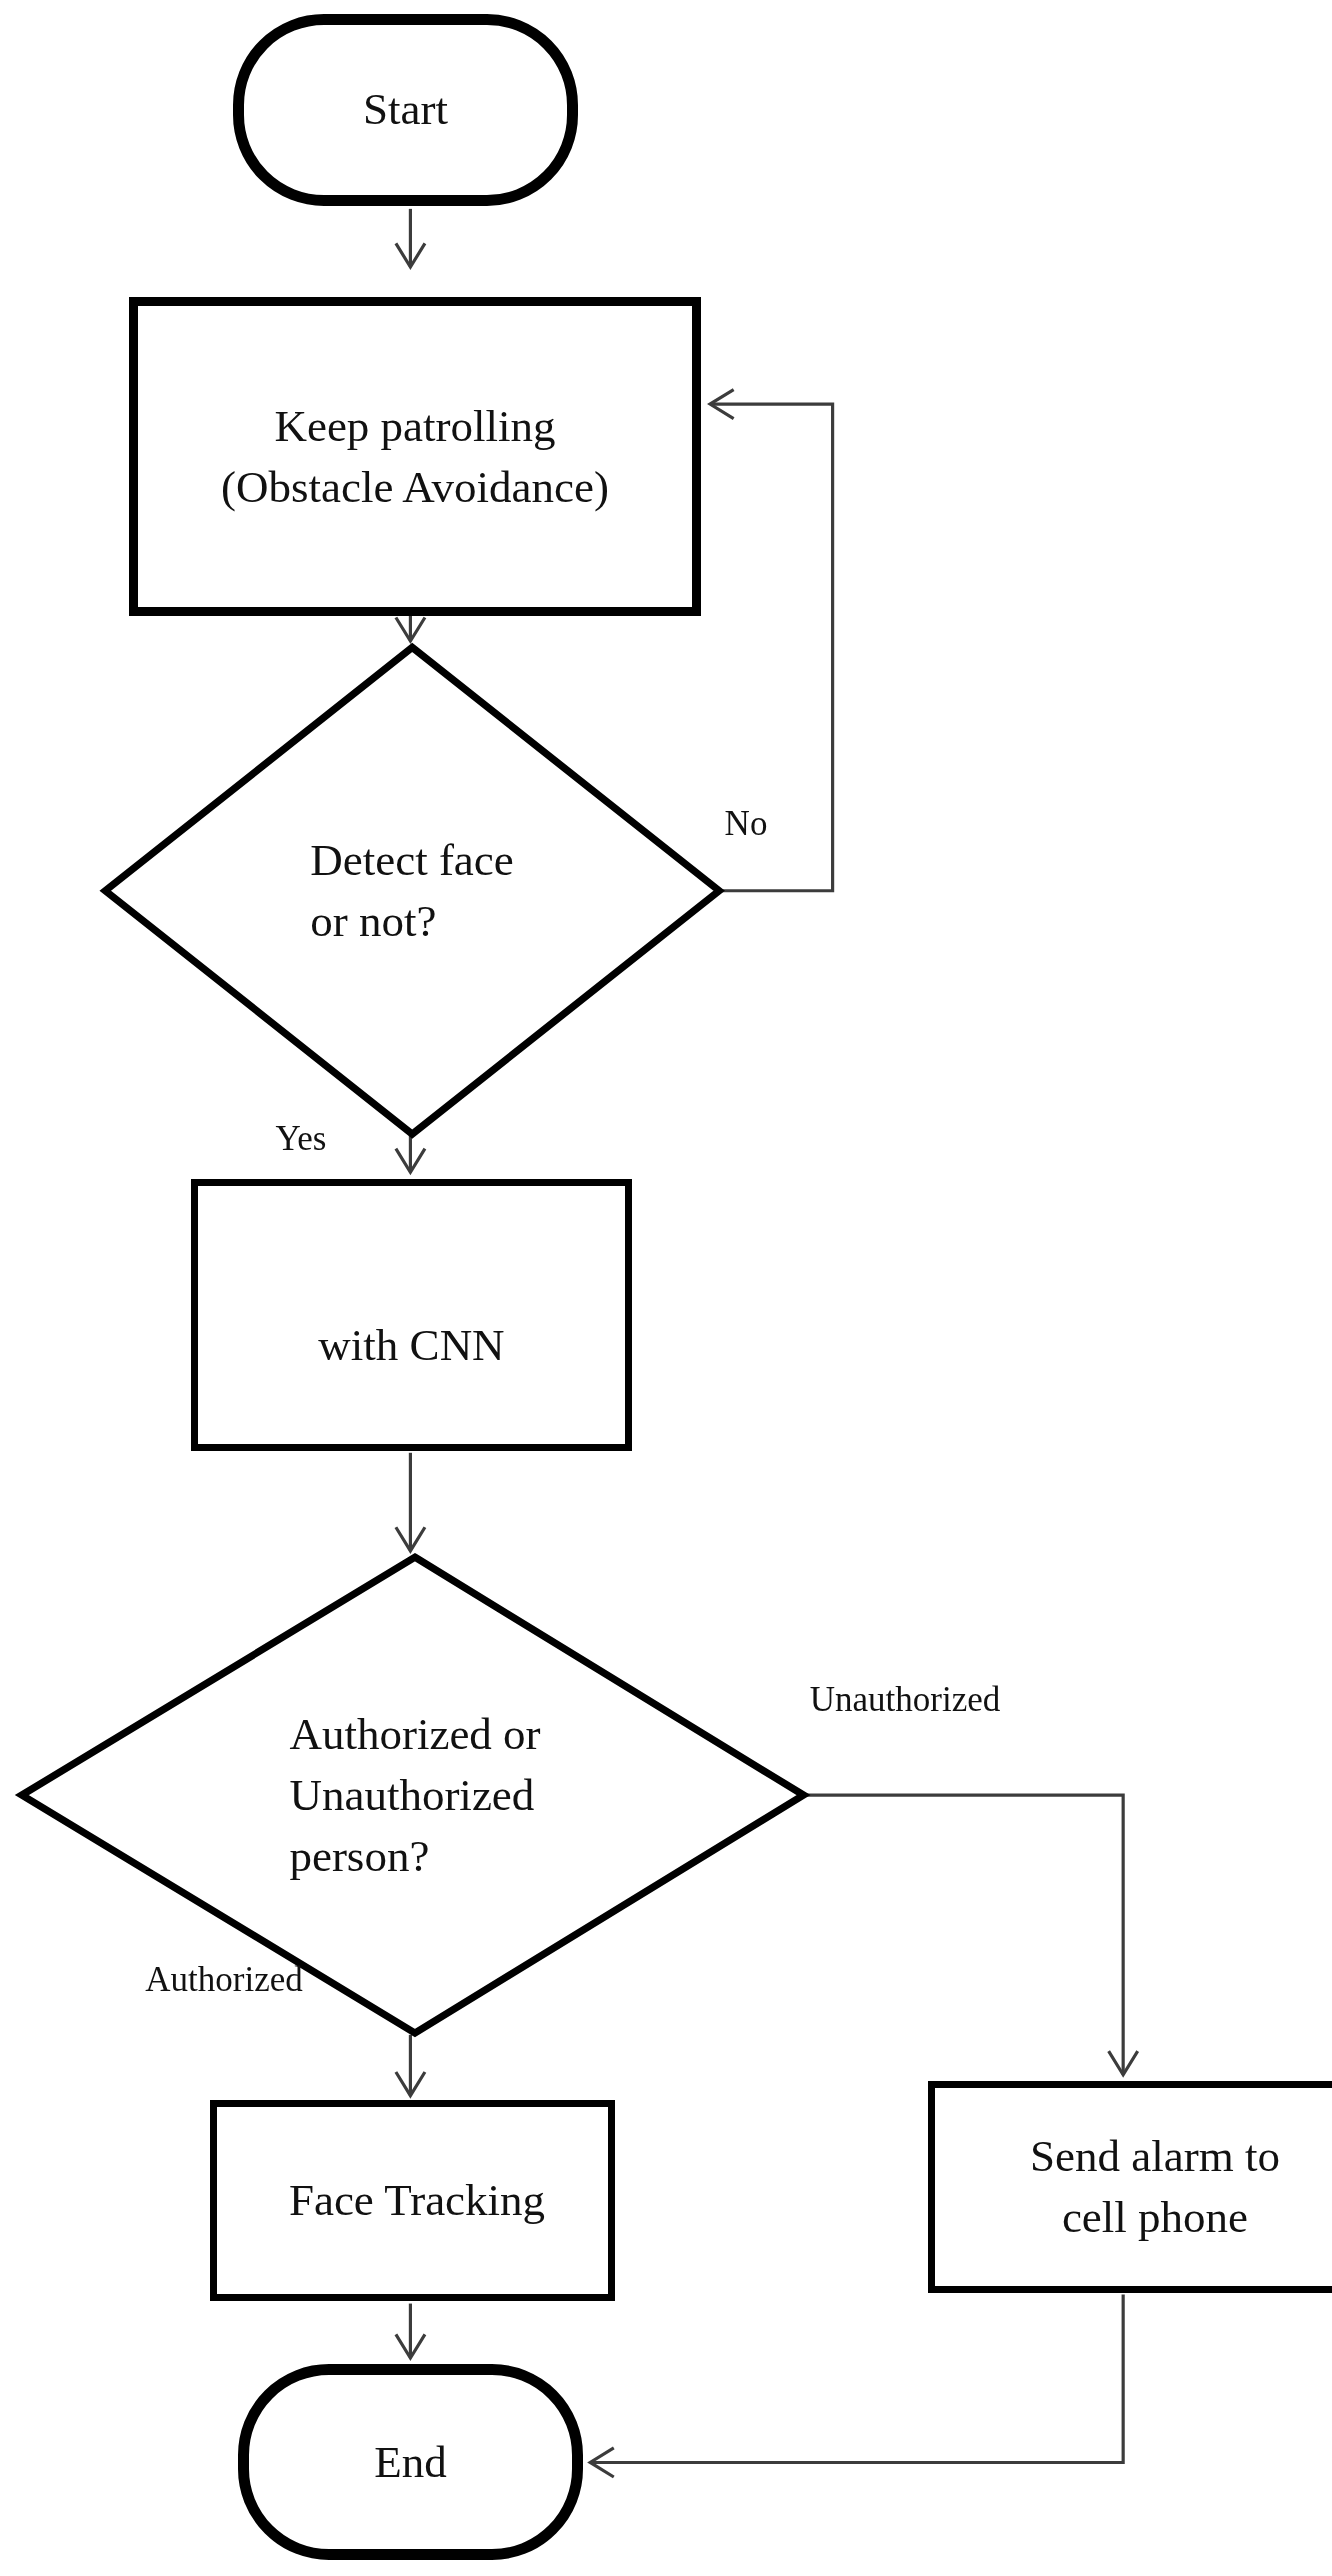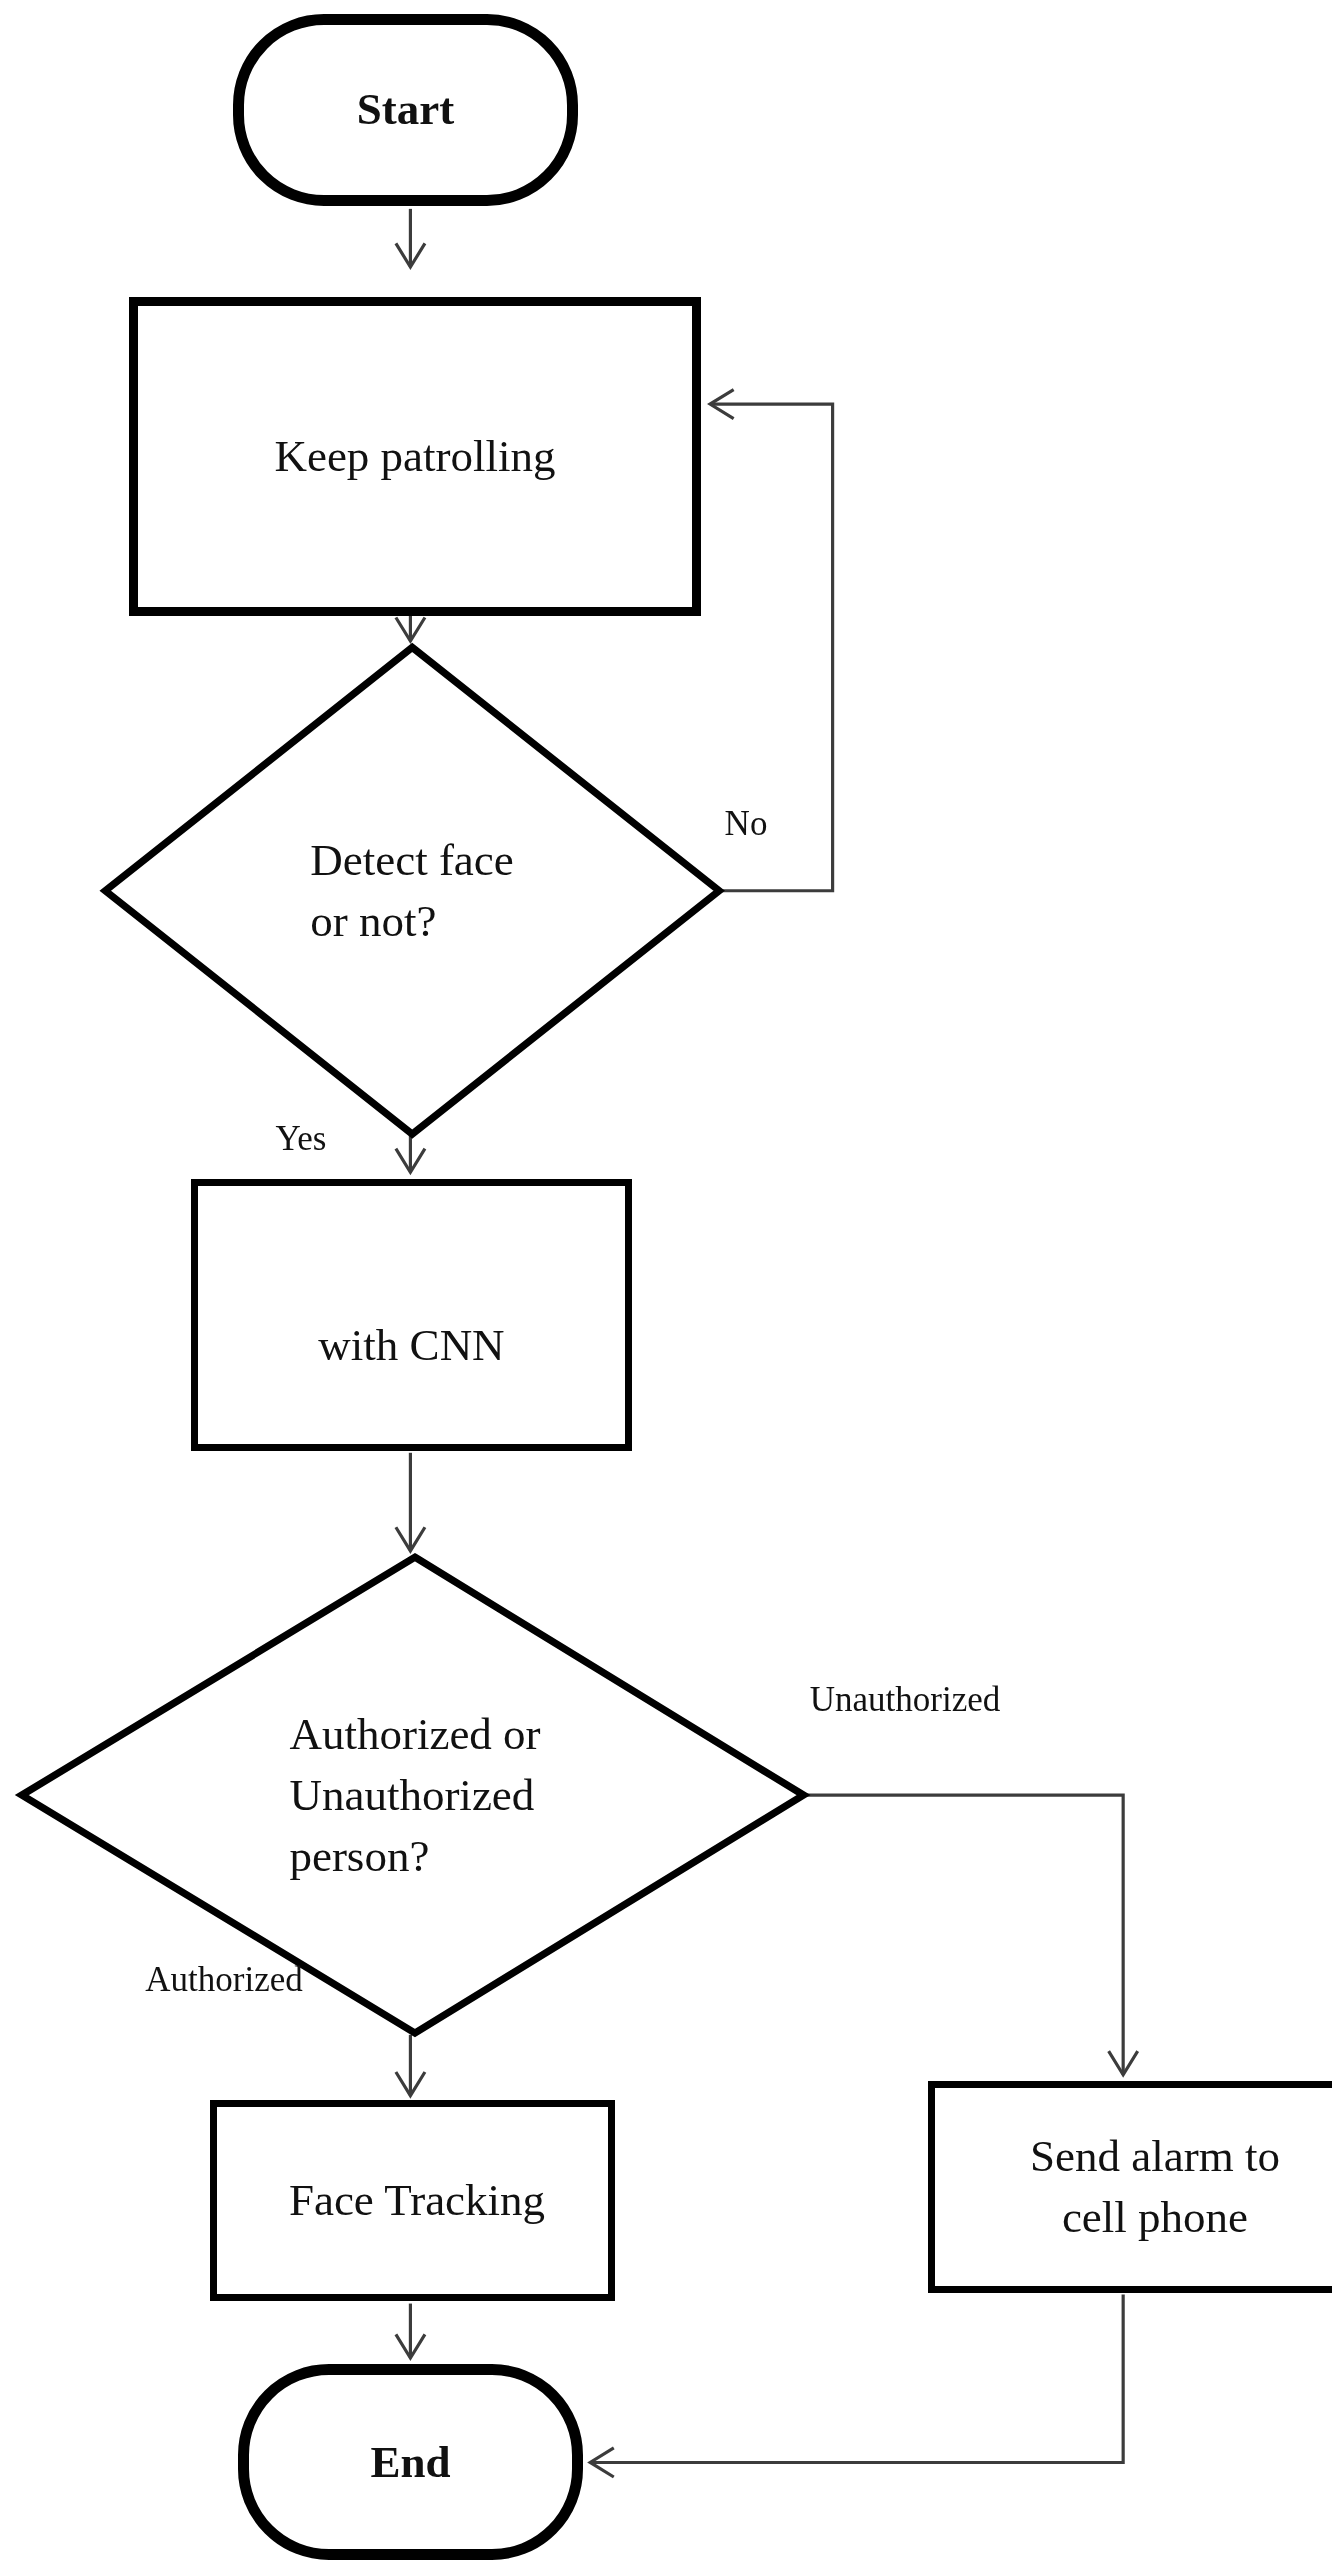--- a/index.html
+++ b/index.html
@@ -42,21 +42,20 @@
     justify-content: center;
     text-align: center;
     font-size: 45px;
     line-height: 1.35;
   }
   .rect   { border: 7.3px solid #000000; }
   .rect-thick { border: 9px solid #000000; }
   .stadium {
     border: 11px solid #000000;
     border-radius: 91px;
-    font-weight: bold;
   }
   .diamond-text {
     position: absolute;
     transform: translate(-50%, -50%);
     font-size: 45px;
     line-height: 1.35;
     white-space: nowrap;
   }
   .edge-label {
     position: absolute;
@@ -91,20 +90,21 @@
     <polygon class="diamond" points="457,1715 885,1977 457,2239 24,1977"></polygon>
   </svg>
 
   <div class="node stadium" style="left:233px; top:13.6px; width:345px; height:192px;">
     <span>Start</span>
   </div>
 
   <div class="node rect-thick" style="left:129px; top:271px; width:572px; height:319px;margin-top:26px;">
     <span>
       <span>Keep patrolling</span><br>
+      <span>(Obstacle Avoidance)</span>
     </span>
   </div>
 
   <div class="diamond-text" style="left:412px; top:891px;">
     <span>Detect face</span><br>
     <span>or not?</span>
   </div>
 
   <div class="node rect" style="left:191px; top:1179px; width:441px; height:272px;">
     <span>

